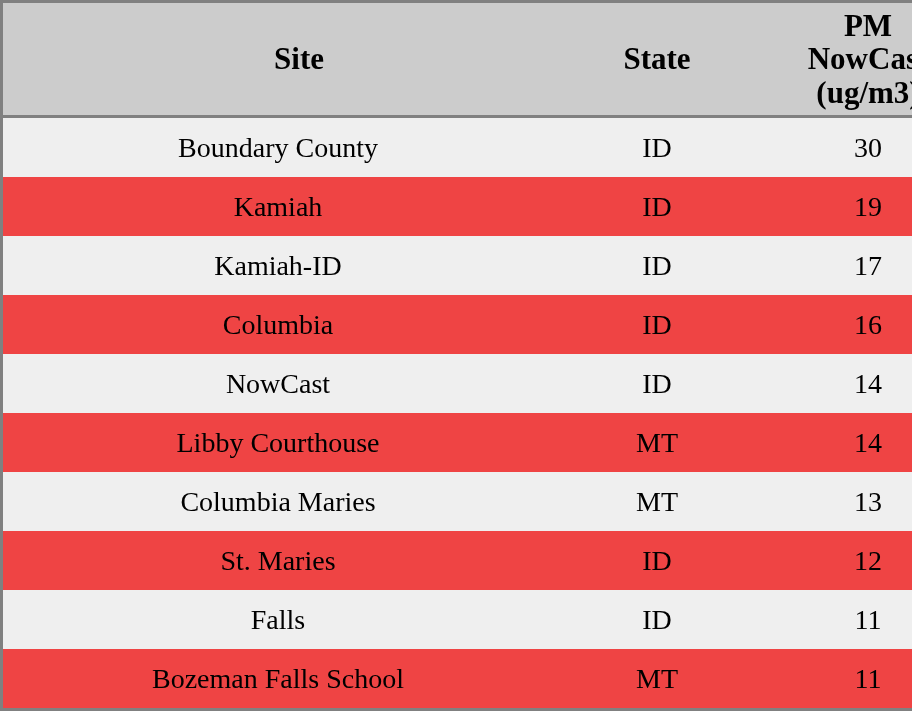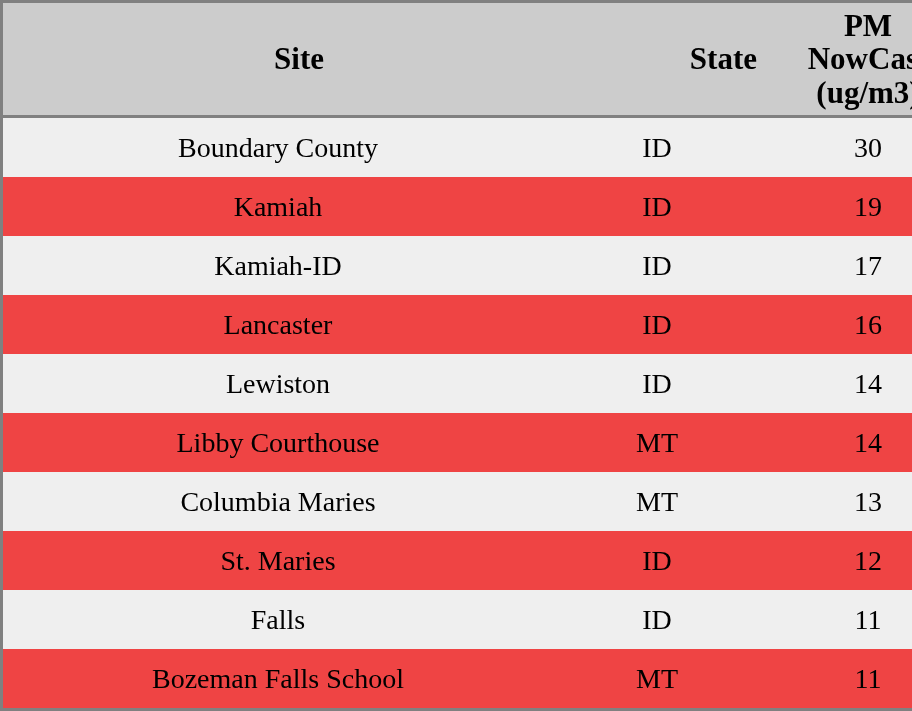--- a/index.html
+++ b/index.html
@@ -33,21 +33,21 @@
     font-weight: bold;
     font-size: 31px;
     line-height: 1.08;
     text-align: center;
     vertical-align: middle;
     padding: 6px 4px;
     border-bottom: 3px solid #808080;
     white-space: pre-line;
   }
   thead th.col-site { width: 500px; padding-left: 46px; }
-  thead th.col-state { width: 200px; text-align: right; }
+  thead th.col-state { width: 200px; }
   thead th.col-pm { width: 206px; }
 
   tbody td {
     font-family: "Liberation Serif", serif;
     font-size: 28px;
     color: #000000;
     text-align: center;
     vertical-align: middle;
     padding: 0;
     height: 58px;
@@ -84,26 +84,26 @@
         <td>Kamiah</td>
         <td>ID</td>
         <td>19</td>
       </tr>
       <tr class="odd">
         <td>Kamiah-ID</td>
         <td>ID</td>
         <td>17</td>
       </tr>
       <tr class="even">
-        <td>Lancaster</td>
+        <td>Columbia</td>
         <td>ID</td>
         <td>16</td>
       </tr>
       <tr class="odd">
-        <td>Lewiston</td>
+        <td>NowCast</td>
         <td>ID</td>
         <td>14</td>
       </tr>
       <tr class="even">
         <td>Libby Courthouse</td>
         <td>MT</td>
         <td>14</td>
       </tr>
       <tr class="odd">
         <td>Columbia Maries</td>

